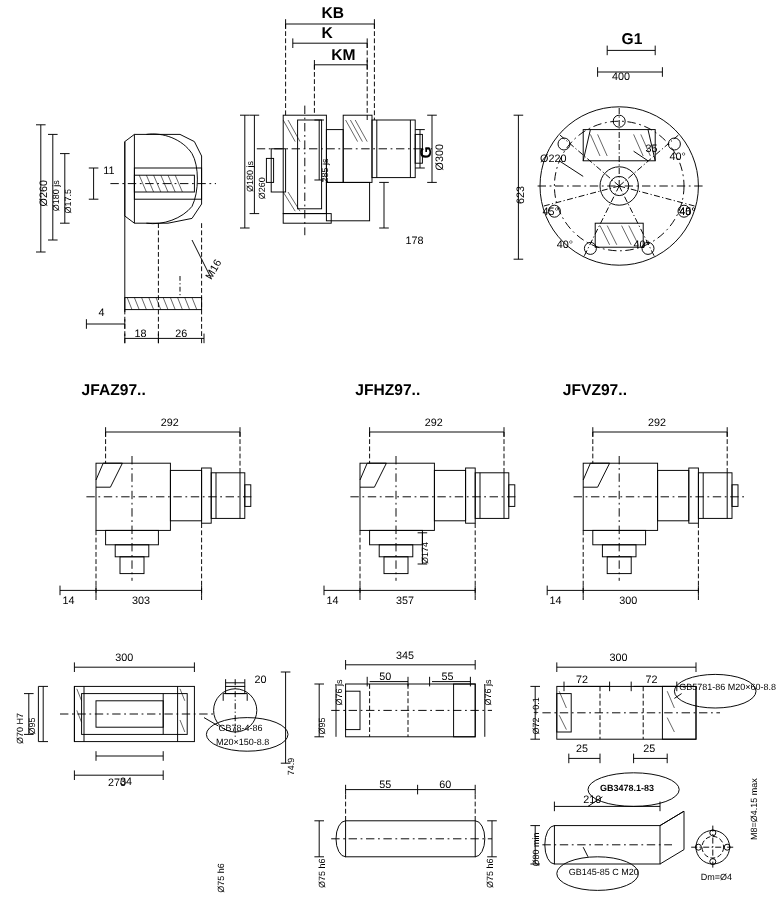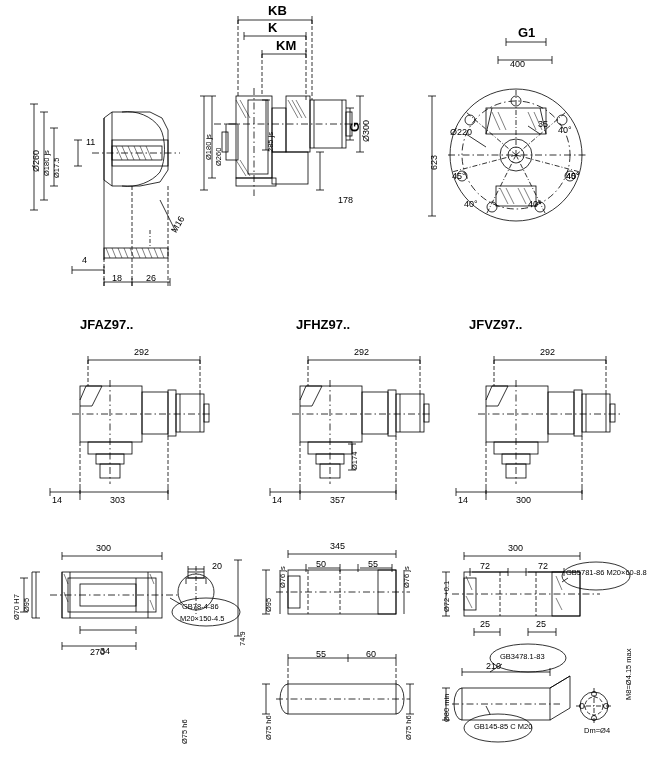--- a/index.html
+++ b/index.html
@@ -464,21 +464,21 @@
 <div class="lbl" style="left:450px;top:128px;">Ø220</div>
 <div class="lbl" style="left:518px;top:120px;margin-left:20px;">35</div>
 <div class="lbl" style="left:558px;top:126px;">40°</div>
 <div class="lbl" style="left:566px;top:172px;">40°</div>
 
 <div class="lbl" style="left:452px;top:172px;">45°</div>
 <div class="lbl" style="left:566px;top:172px;">45°</div>
 <div class="lbl" style="left:464px;top:200px;">40°</div>
 <div class="lbl" style="left:528px;top:200px;">40°</div>
 
-<div class="lbl ttl" style="left:68px;top:320px;margin-left:12px;">JFAZ97..</div>
+<div class="lbl ttl" style="left:68px;top:320px;">JFAZ97..</div>
 <div class="lbl ttl" style="left:296px;top:320px;">JFHZ97..</div>
 <div class="lbl ttl" style="left:469px;top:320px;">JFVZ97..</div>
 
 <div class="lbl" style="left:134px;top:348px;">292</div>
 <div class="lbl" style="left:52px;top:496px;">14</div>
 <div class="lbl" style="left:110px;top:496px;">303</div>
 
 <div class="lbl" style="left:354px;top:348px;">292</div>
 <div class="lbl" style="left:272px;top:496px;">14</div>
 <div class="lbl" style="left:330px;top:496px;">357</div>
@@ -490,21 +490,21 @@
 
 <div class="lbl" style="left:96px;top:544px;">300</div>
 <div class="lbl" style="left:90px;top:648px;">270</div>
 <div class="lbl" style="left:100px;top:647px;">34</div>
 <div class="lbl r90 s" style="left:22px;top:612px;">Ø95</div>
 <div class="lbl r90 s" style="left:12px;top:620px;">Ø70 H7</div>
 <div class="lbl" style="left:212px;top:562px;">20</div>
 <div class="lbl r90 s" style="left:238px;top:646px;">74.9</div>
 <div class="lbl r90 s" style="left:180px;top:744px;">Ø75 h6</div>
 <div class="lbl s" style="left:182px;top:602px;">GB78-4-86</div>
-<div class="lbl s" style="left:180px;top:614px;">M20×150-4.5</div>
+<div class="lbl s" style="left:180px;top:614px;">M20×150-8.8</div>
 
 <div class="lbl" style="left:330px;top:542px;">345</div>
 <div class="lbl" style="left:316px;top:560px;">50</div>
 <div class="lbl" style="left:368px;top:560px;">55</div>
 <div class="lbl" style="left:316px;top:650px;">55</div>
 <div class="lbl" style="left:366px;top:650px;">60</div>
 <div class="lbl r90 s" style="left:264px;top:612px;">Ø95</div>
 <div class="lbl r90 s" style="left:278px;top:588px;">Ø76 js</div>
 <div class="lbl r90 s" style="left:402px;top:588px;">Ø76 js</div>
 <div class="lbl r90 s" style="left:264px;top:740px;">Ø75 h6</div>
@@ -514,16 +514,16 @@
 <div class="lbl" style="left:480px;top:562px;">72</div>
 <div class="lbl" style="left:538px;top:562px;">72</div>
 <div class="lbl" style="left:480px;top:620px;">25</div>
 <div class="lbl" style="left:536px;top:620px;">25</div>
 <div class="lbl" style="left:486px;top:662px;">210</div>
 <div class="lbl r90 s" style="left:442px;top:612px;">Ø72 +0.1</div>
 <div class="lbl r90 s" style="left:442px;top:722px;">Ø80 min</div>
 <div class="lbl s" style="left:584px;top:726px;">Dm=Ø4</div>
 <div class="lbl r90 s" style="left:624px;top:700px;">M8=Ø4.15 max</div>
 <div class="lbl s" style="left:566px;top:568px;">GB5781-86 M20×60-8.8</div>
-<div class="lbl s" style="left:500px;top:652px;">GB3478.1-83</div>
+<div class="lbl s" style="left:500px;top:652px;font-weight:bold;">GB3478.1-83</div>
 <div class="lbl s" style="left:474px;top:722px;">GB145-85 C M20</div>
 
 </div>
 
 </body></html>

